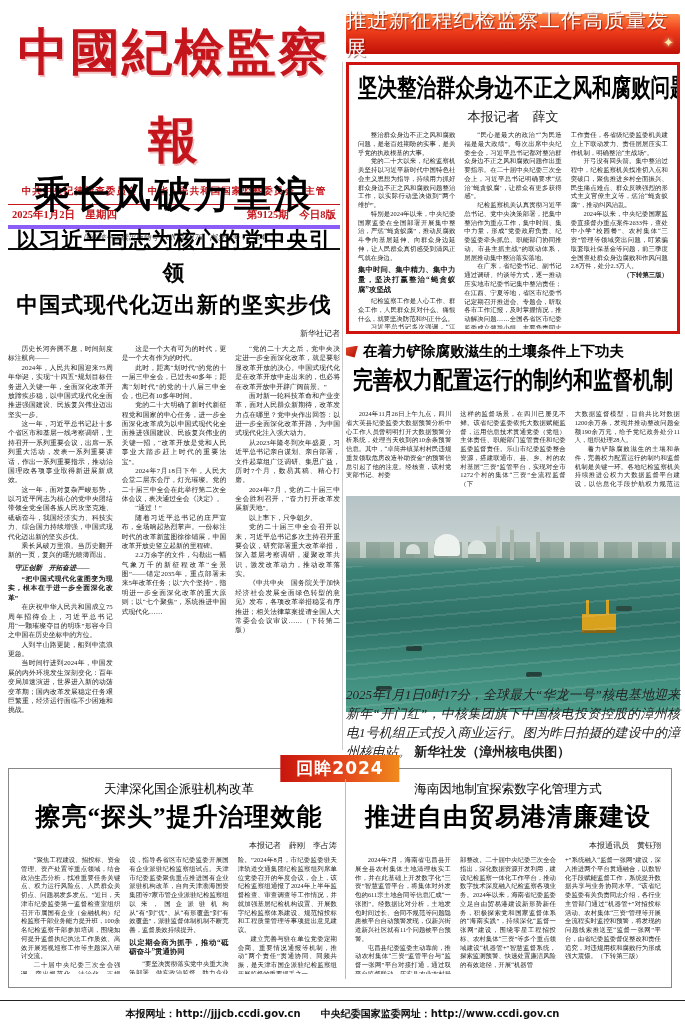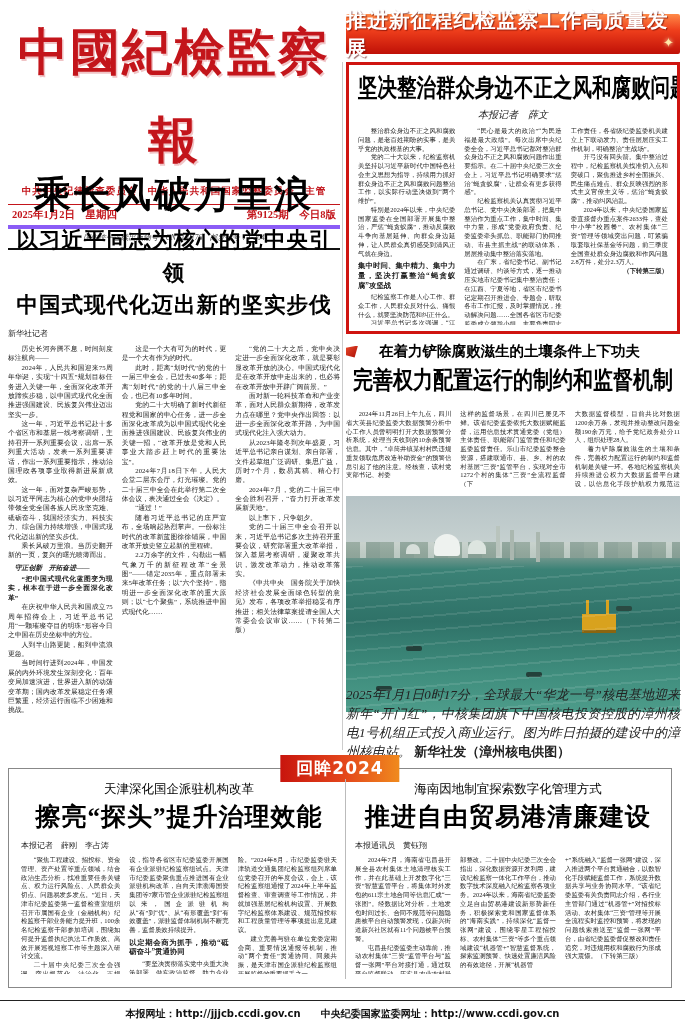--- a/index.html
+++ b/index.html
@@ -15,45 +15,45 @@
   .mast-dates{display:flex;justify-content:space-between;color:#c3151b;font-size:10.5px;font-weight:bold;
               border-top:1px solid #c3151b;border-bottom:4px solid #8b5cf6;
               padding:3px 4px;margin-top:6px;}
   .mast-code{font-size:7.5px;text-align:center;color:#444;margin-top:4px;font-style:italic;}
   .mast-rule{border-bottom:2.5px solid #111;margin-top:5px;}
   
   .lead{position:absolute;left:8px;top:172px;width:332px;height:578px;overflow:hidden;}
   .lead-title{font-family:"DejaVu Sans",sans-serif;font-weight:900;font-size:37px;line-height:1.25;
               text-align:center;letter-spacing:3px;color:#000;}
   .lead-sub{font-size:21.5px;font-weight:bold;text-align:center;line-height:1.5;margin-top:6px;letter-spacing:1px;color:#000;}
-  .byline{font-size:8px;text-align:left;margin:7px 0 5px;color:#222;}
+  .byline{font-size:8px;text-align:right;margin:7px 0 5px;color:#222;}
   .cols{display:flex;gap:9px;overflow:hidden;text-align:justify;}
   .col{flex:1;overflow:hidden;}
   .col p{margin:0;text-indent:2em;}
   .col p.cont{text-indent:0;}
   .col p.bold{font-weight:bold;}
   .col p.subi{font-weight:bold;font-style:italic;text-indent:1em;margin:3px 0 2px;}
   .col p.sub{font-weight:bold;text-indent:0;margin:3px 0;font-size:1.15em;line-height:1.3;}
   .col p.right{text-align:right;text-indent:0;font-weight:bold;}
   .lead-cols{font-size:6.8px;line-height:1.38;height:424px;margin-top:2px;}
   
   .v-rule{position:absolute;left:342px;top:62px;width:1px;height:688px;background:#ccc;}
   .banner{position:absolute;left:346px;top:14px;width:334px;height:40px;
           background:linear-gradient(180deg,#ff8a48 0%,#ef3f1c 40%,#bf1007 100%);
           display:flex;align-items:center;justify-content:center;
-          color:#fff;font-family:"DejaVu Sans",sans-serif;font-weight:700;font-size:20.5px;
+          color:#fff;font-family:"DejaVu Sans",sans-serif;font-weight:400;font-size:20.5px;
           letter-spacing:1px;text-shadow:1px 1px 1px rgba(90,0,0,.6);border-radius:2px;}
   .banner-orn{position:absolute;right:5px;bottom:4px;font-size:13px;color:#ffe9a8;text-shadow:0 0 4px #fff3c0;}
   .redbox{position:absolute;left:346px;top:62px;width:334px;height:272px;border:3px solid #cf1410;
           box-sizing:border-box;padding:5px 9px;overflow:hidden;background:#fff;}
   .box-title{font-size:19.5px;font-weight:900;text-align:center;color:#000;
              transform:scaleY(1.28);transform-origin:center top;white-space:nowrap;}
-  .box-byline{font-size:10px;text-align:center;margin:11px 0 5px;font-style:italic;}
+  .box-byline{font-size:13px;text-align:center;margin:11px 0 5px;}
   .box-cols{font-size:6.4px;line-height:1.37;height:198px;}
-  .kicker{position:absolute;left:346px;top:342px;width:334px;display:flex;align-items:center;gap:21px;}
+  .kicker{position:absolute;left:346px;top:342px;width:334px;display:flex;align-items:center;gap:5px;}
   .kicker-icon{width:12px;height:12px;background:linear-gradient(135deg,#e8492a,#a90c05);
                clip-path:polygon(0 18%,100% 0,72% 100%,0 82%);flex:0 0 auto;}
   .kicker-text{font-size:14.5px;font-weight:bold;color:#000;}
   .mid-title{position:absolute;left:346px;top:364px;width:334px;font-size:20px;font-weight:900;
              text-align:center;color:#000;transform:scaleY(1.2);transform-origin:center top;white-space:nowrap;}
   .mid-byline{position:absolute;left:346px;top:394px;width:334px;font-size:7.5px;text-align:center;}
   .mid-cols{position:absolute;left:346px;top:410px;width:334px;font-size:6.4px;line-height:1.37;height:80px;}
   
   .photo{position:absolute;left:346px;top:496px;width:334px;height:216px;overflow:hidden;
          background:linear-gradient(180deg,#b6c3c6 0%,#c6d1d0 22%,#7f9c93 27%,#3b8276 34%,#2f7268 58%,#3f8d7d 82%,#4d9c8a 100%);}

